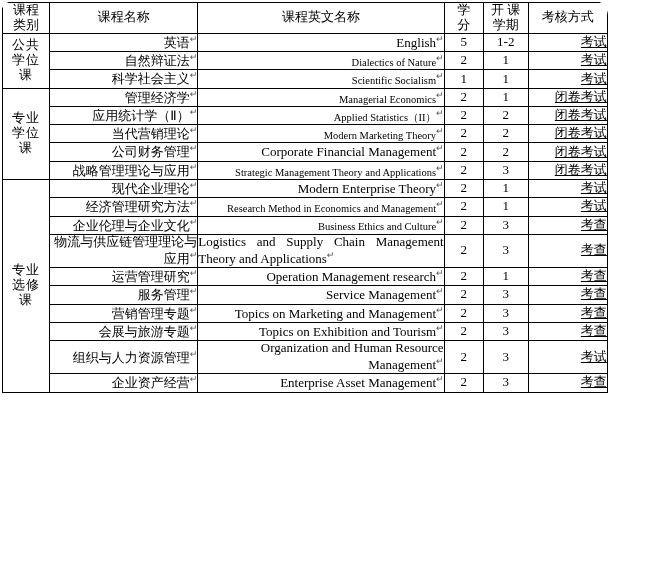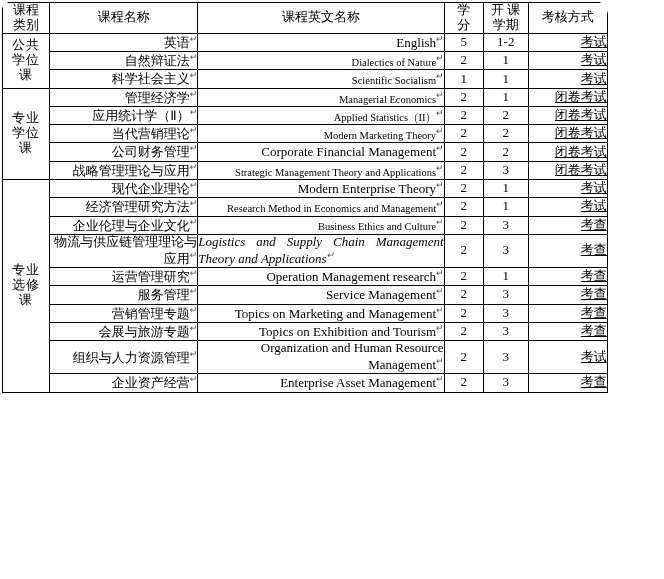--- a/index.html
+++ b/index.html
@@ -70,21 +70,20 @@
     text-align: right;
     padding: 3px 5px;
     font-size: 13.5px;
   }
   .en.small {
     font-size: 10.5px;
   }
   .en.justify {
     text-align: justify;
     text-align-last: left;
-    font-style: italic;
   }
   .num {
     text-align: center;
     font-size: 12.5px;
   }
   .ex {
     text-align: right;
     font-size: 13px;
     text-decoration: underline;
   }

